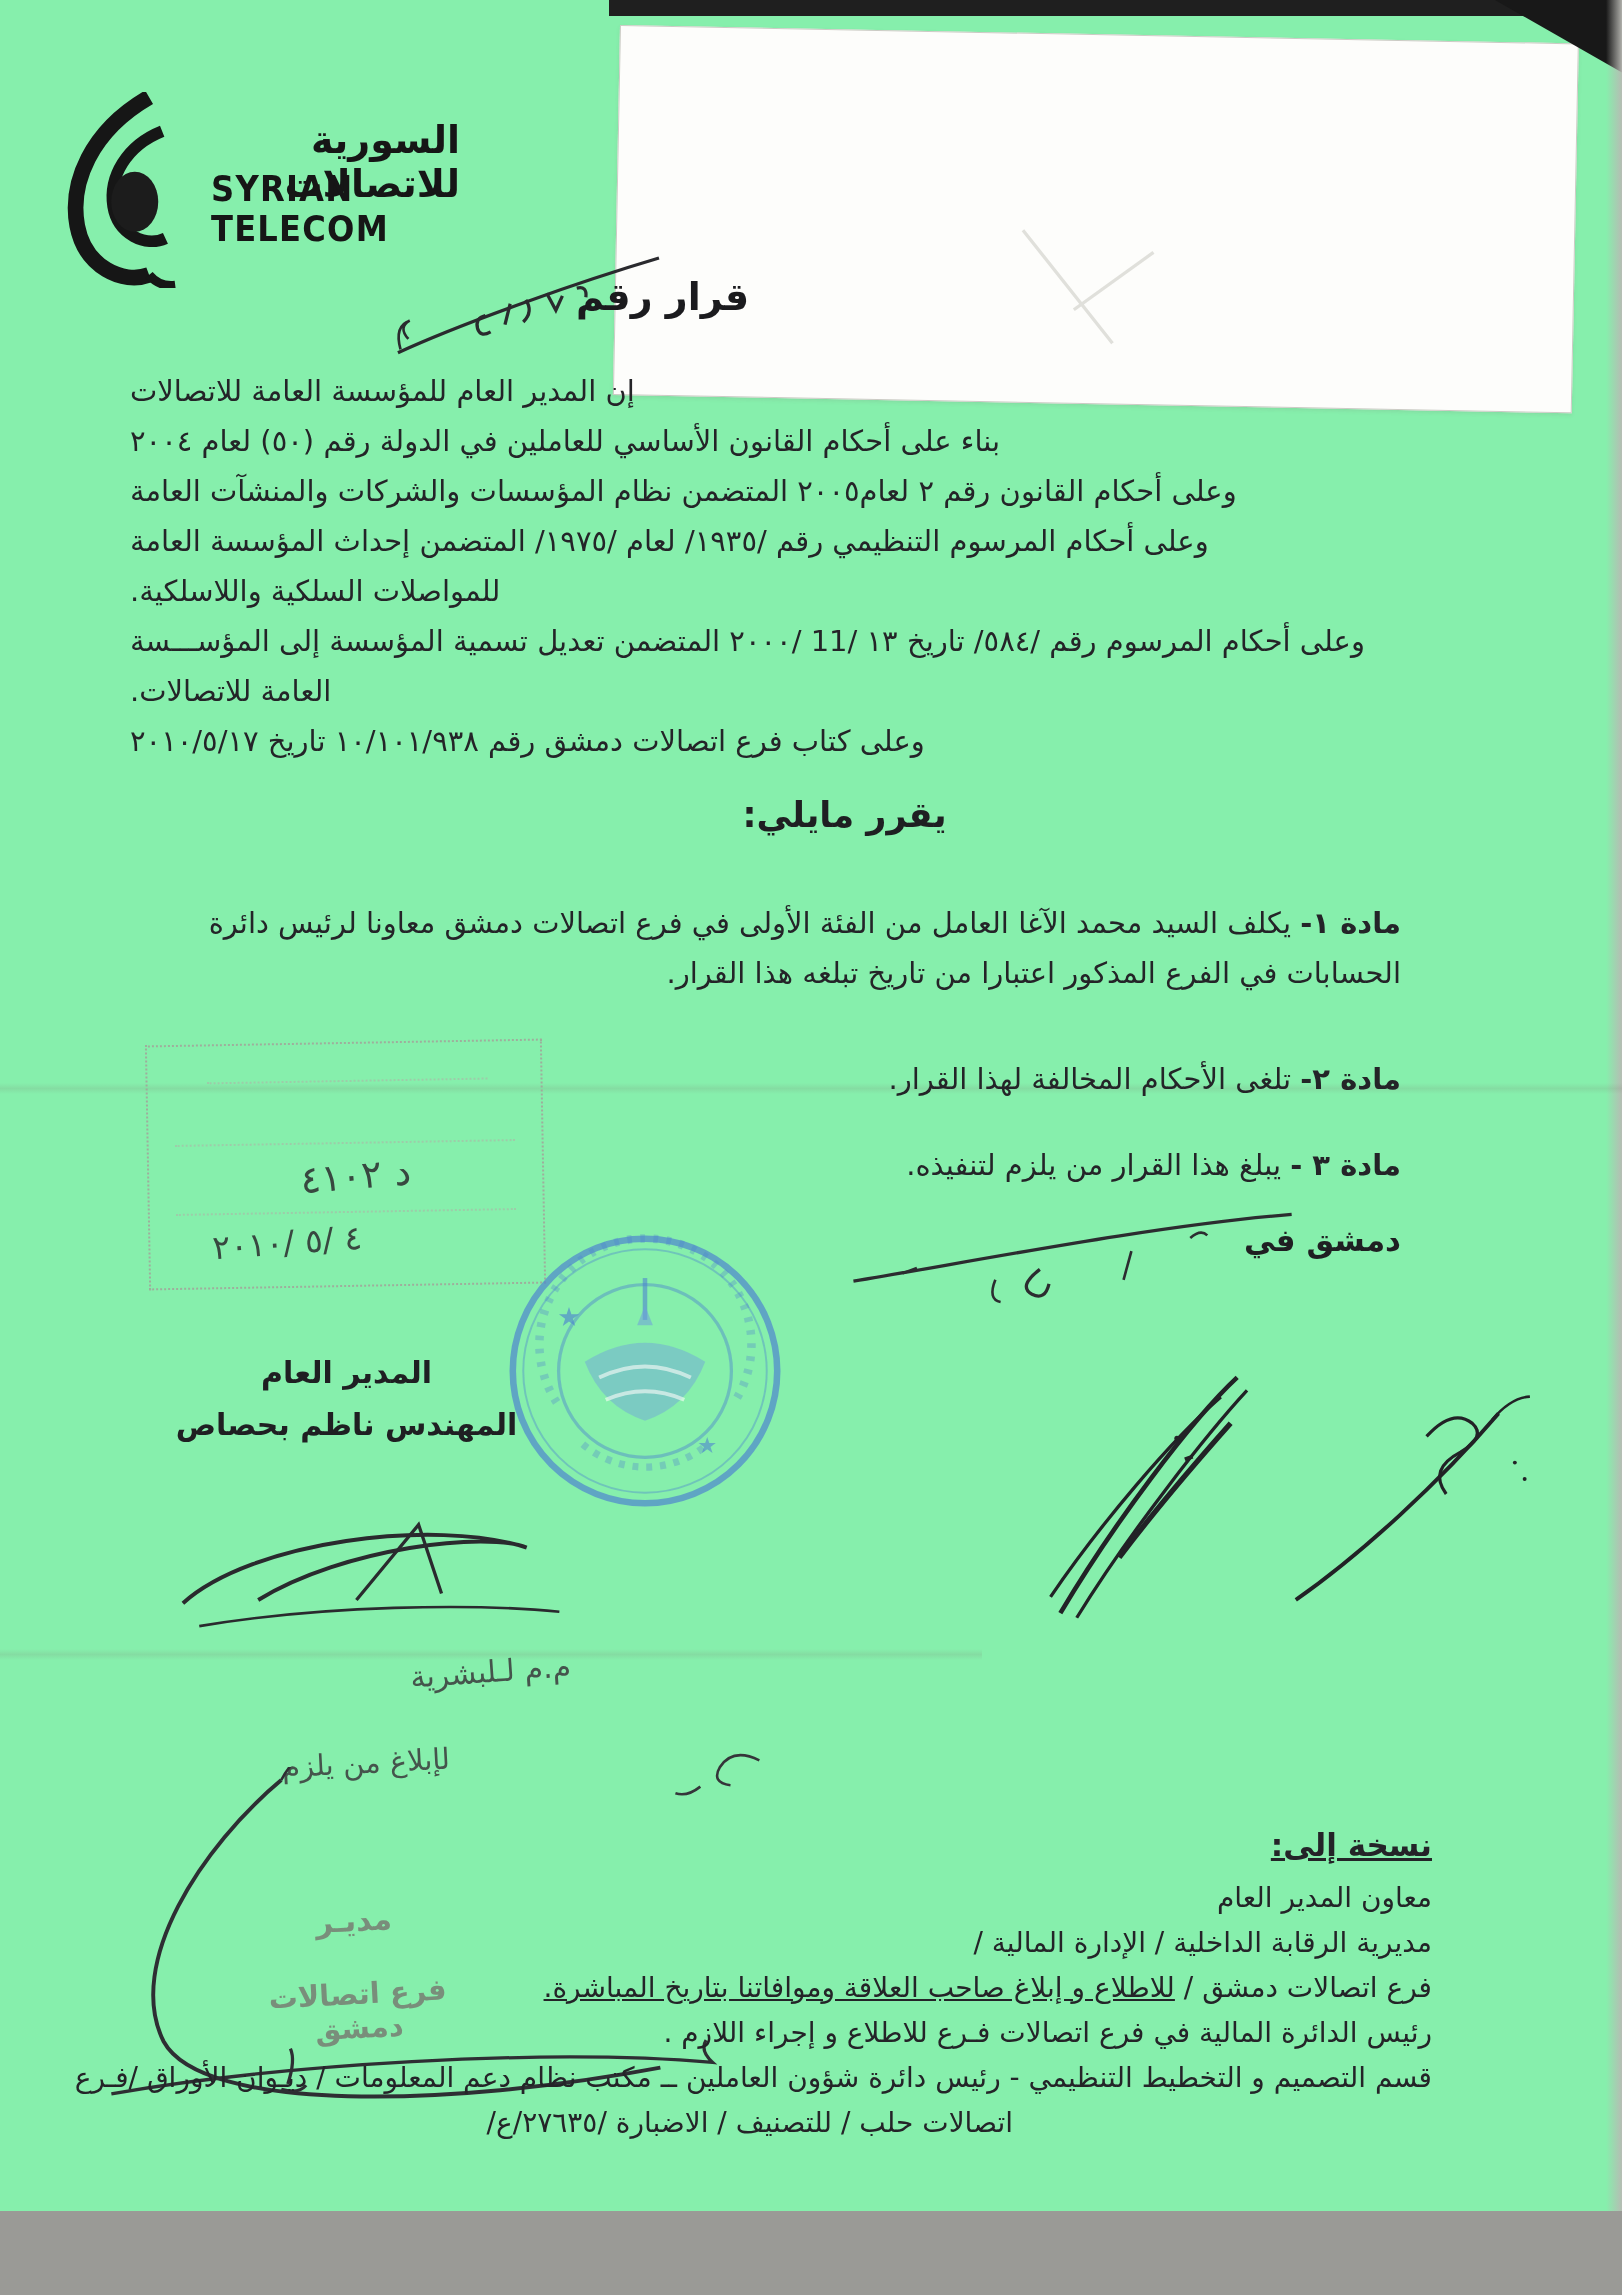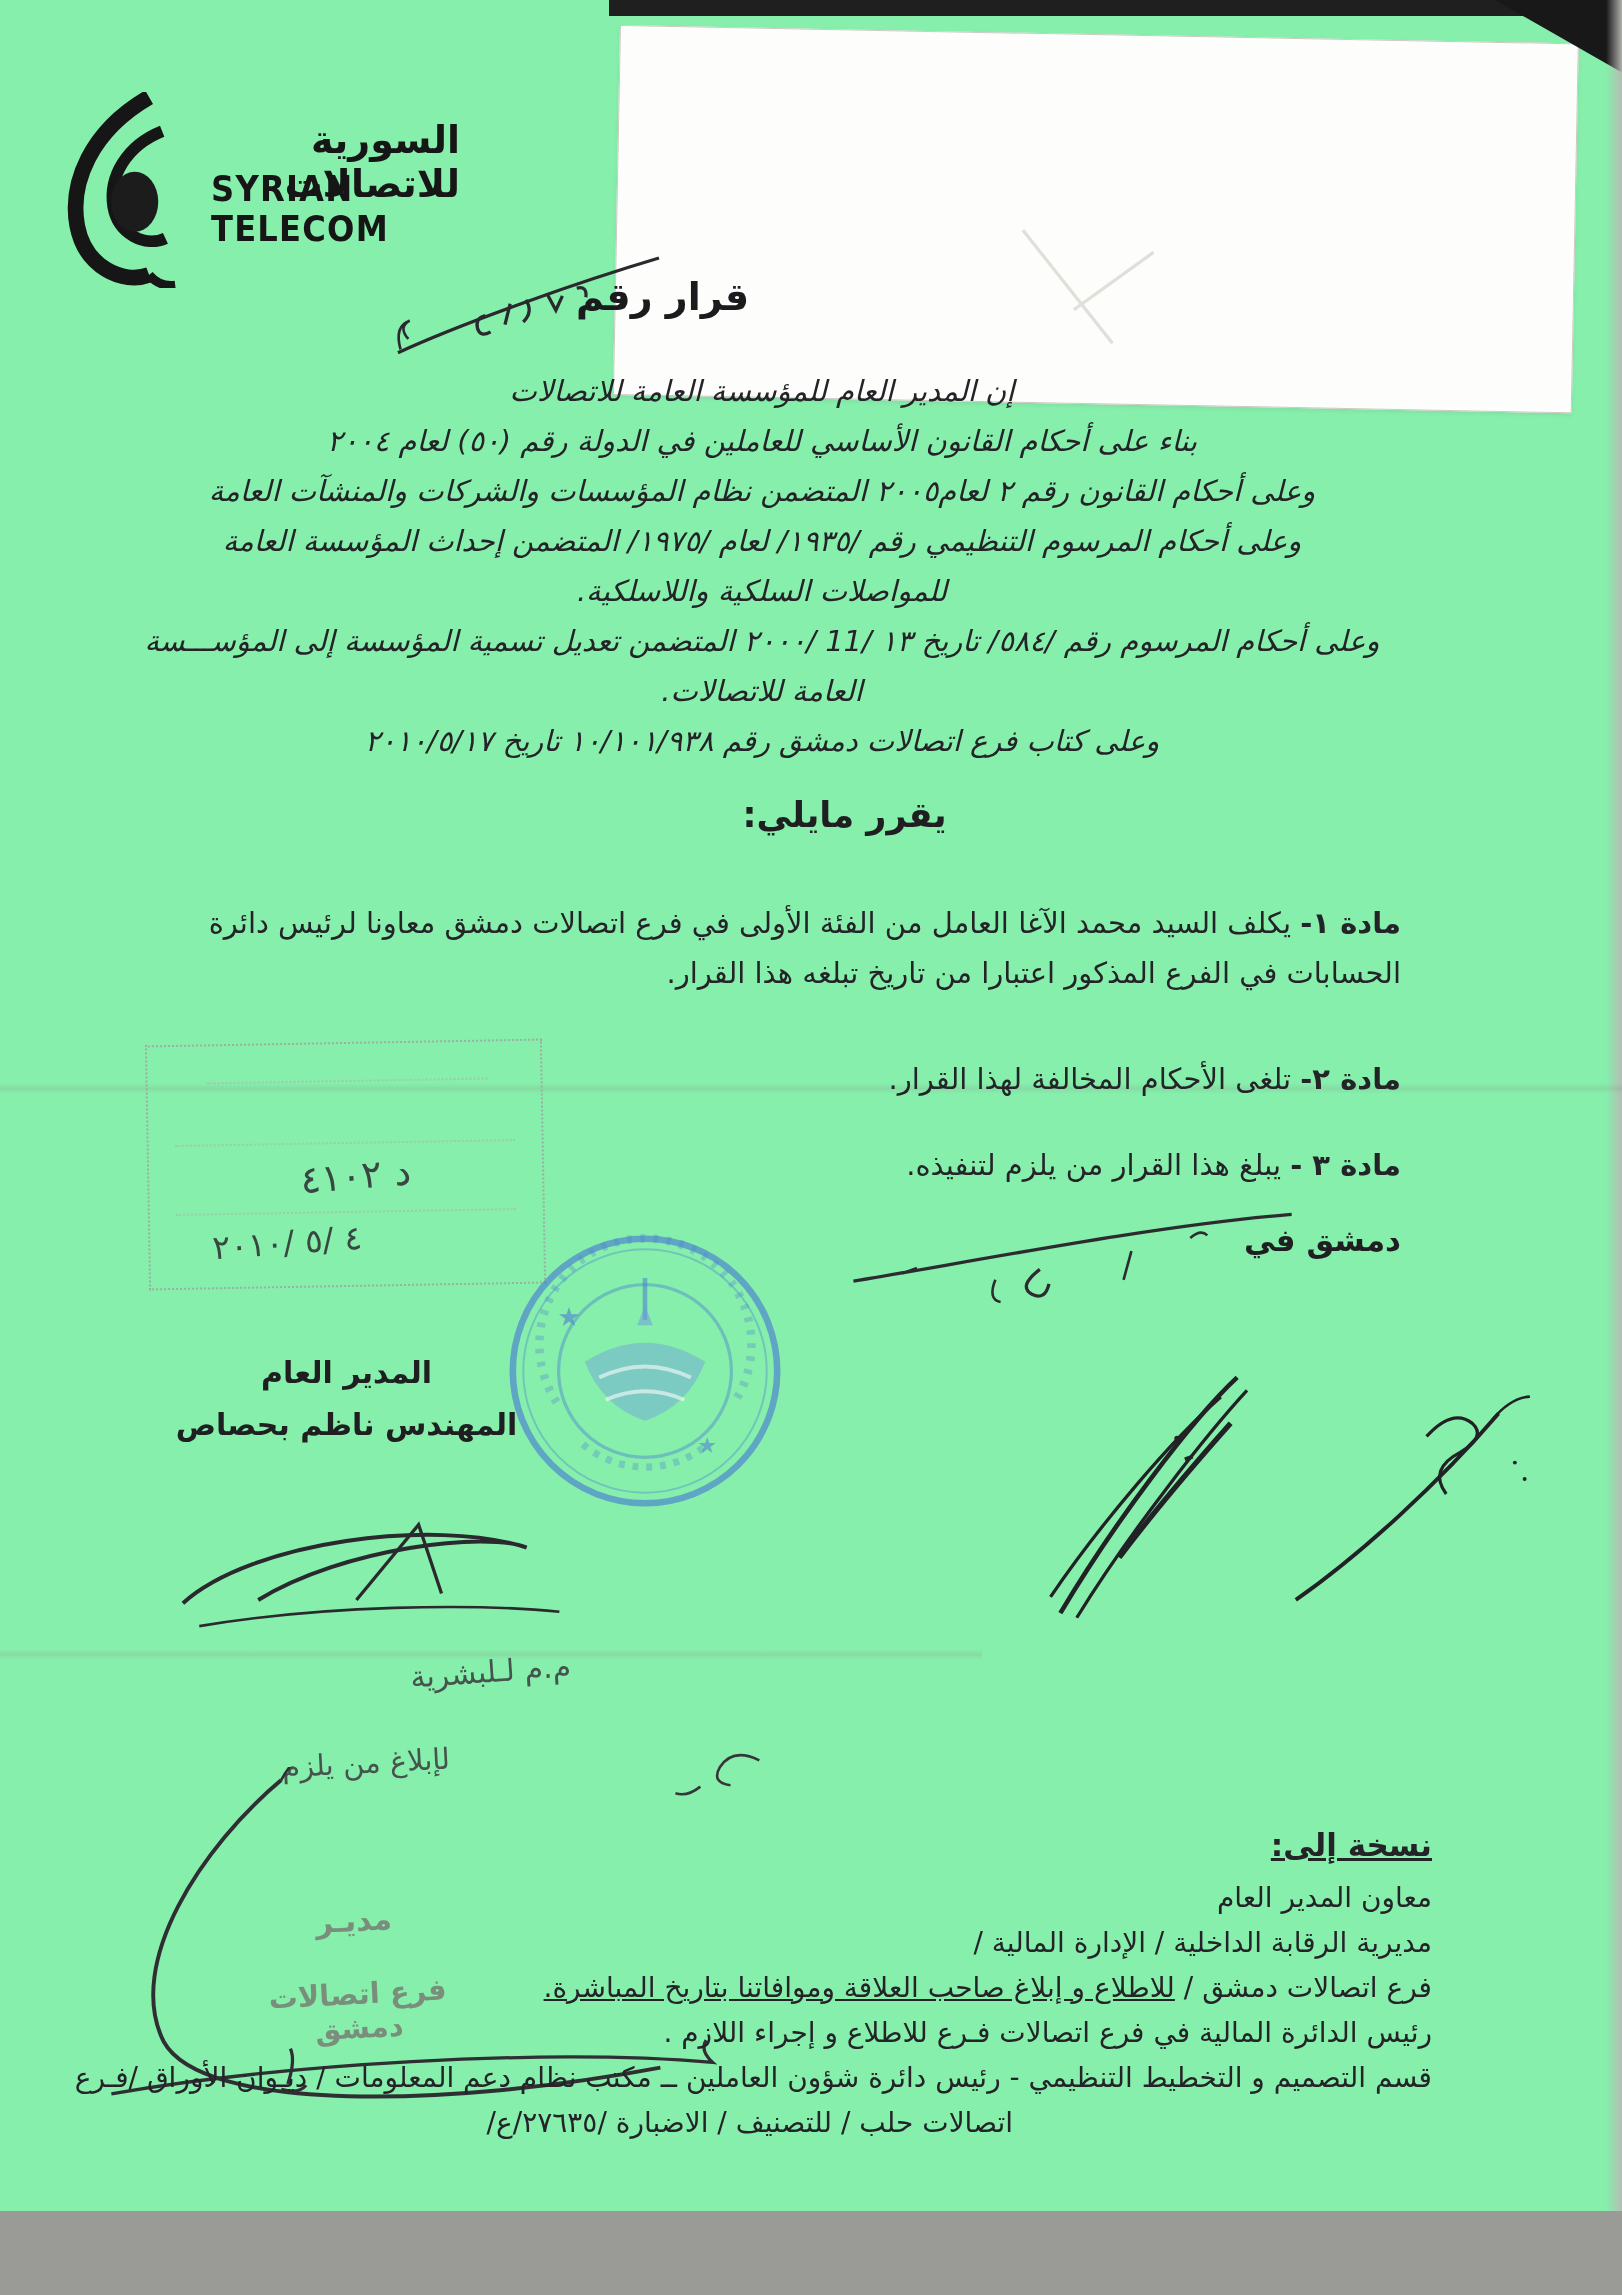--- a/index.html
+++ b/index.html
@@ -23,21 +23,21 @@
   .pasted-slip{left:620px;top:25px;width:957px;height:368px;background:#fdfdfb;border:1.3px solid #cbcbc4;transform:rotate(1.1deg);transform-origin:top left;box-shadow:0 2px 3.9px rgba(120,120,110,.15);}
   .bottom-line{height:2.6px;background:#9b9b93;opacity:.65;}
   
   .letterhead{right:98px;top:111px;width:497px;text-align:right;font-size:30px;line-height:51px;color:#26262a;z-index:5;}
   
   .logo-ar{font-size:38px;font-weight:bold;letter-spacing:0.7px;color:#161616;}
   .logo-en{font-size:35px;font-weight:bold;letter-spacing:1.3px;color:#161616;transform:scaleX(.92);transform-origin:left;}
   
   .decision-title{left:576px;top:275px;font-size:38px;font-weight:bold;color:#1b1b1e;}
   .decree-heading{left:694px;top:795px;width:301px;text-align:center;font-size:35px;font-weight:bold;}
-  .preamble{right:236px;top:366px;width:1250px;text-align:center;font-style:italic;}
+  .preamble{right:243px;top:366px;width:1250px;text-align:left;}
   .articles-line{text-align:right;}
   .dateline{right:222px;top:1222px;font-size:31px;font-weight:bold;}
   .sig-block{left:147px;top:1347px;width:399px;text-align:center;font-size:30px;line-height:52px;font-weight:bold;}
   
   .receipt-box{left:147px;top:1042px;width:393px;height:241px;border:2px dotted #a3a39a;opacity:.85;transform:rotate(-1deg);}
   .dotline{border-bottom:2px dotted #b0b0a6;opacity:.65;}
   .hand{color:#2b2b2e;}
   
   .copy-block{right:191px;top:1823px;width:1387px;text-align:right;font-size:28px;line-height:45px;color:#242428;}
   .copy-heading{font-size:31px;font-weight:bold;text-decoration:underline;margin-bottom:6.5px;}

